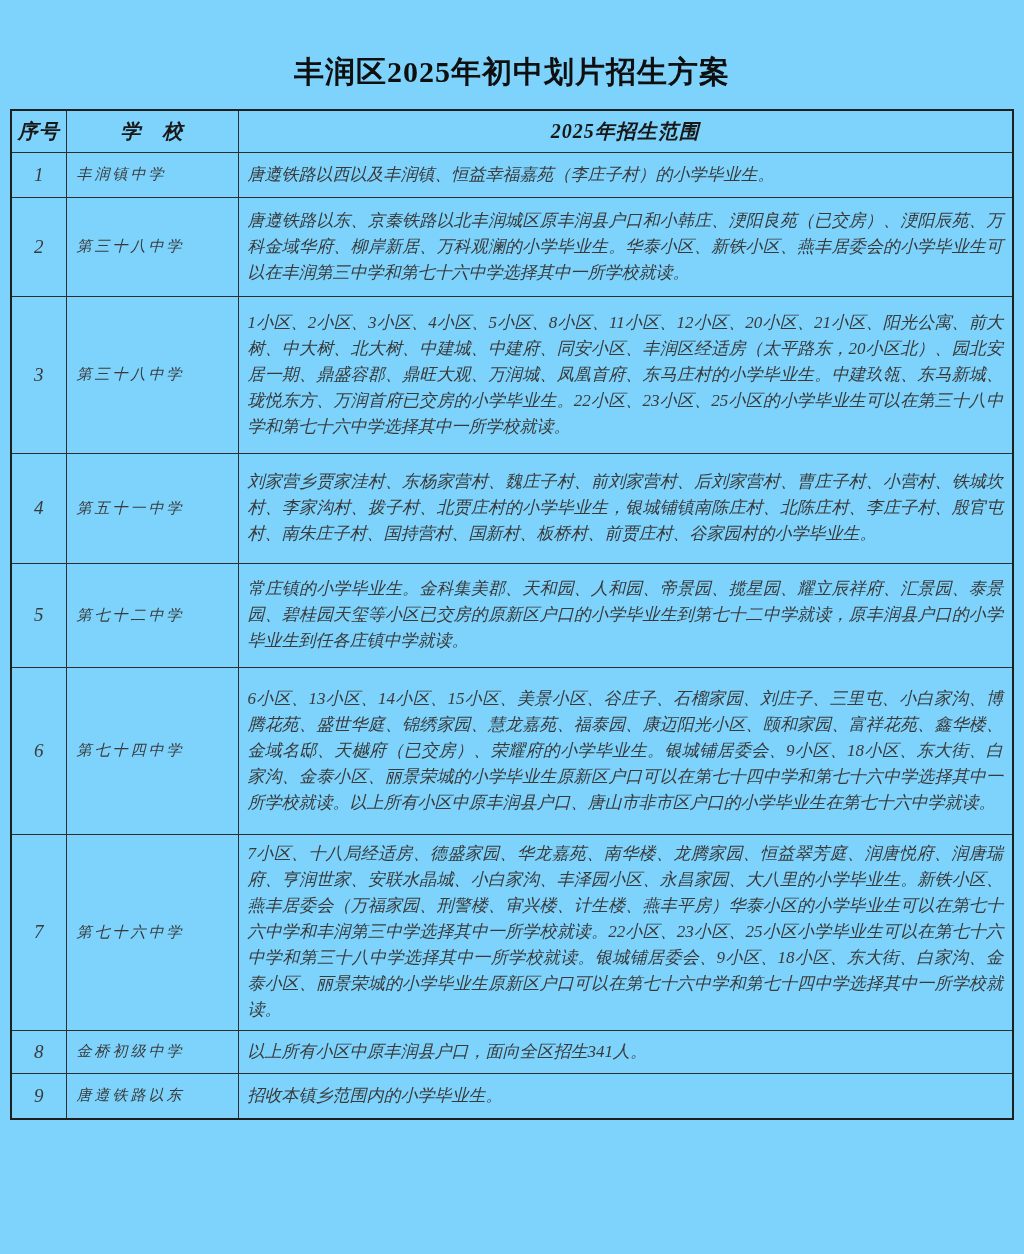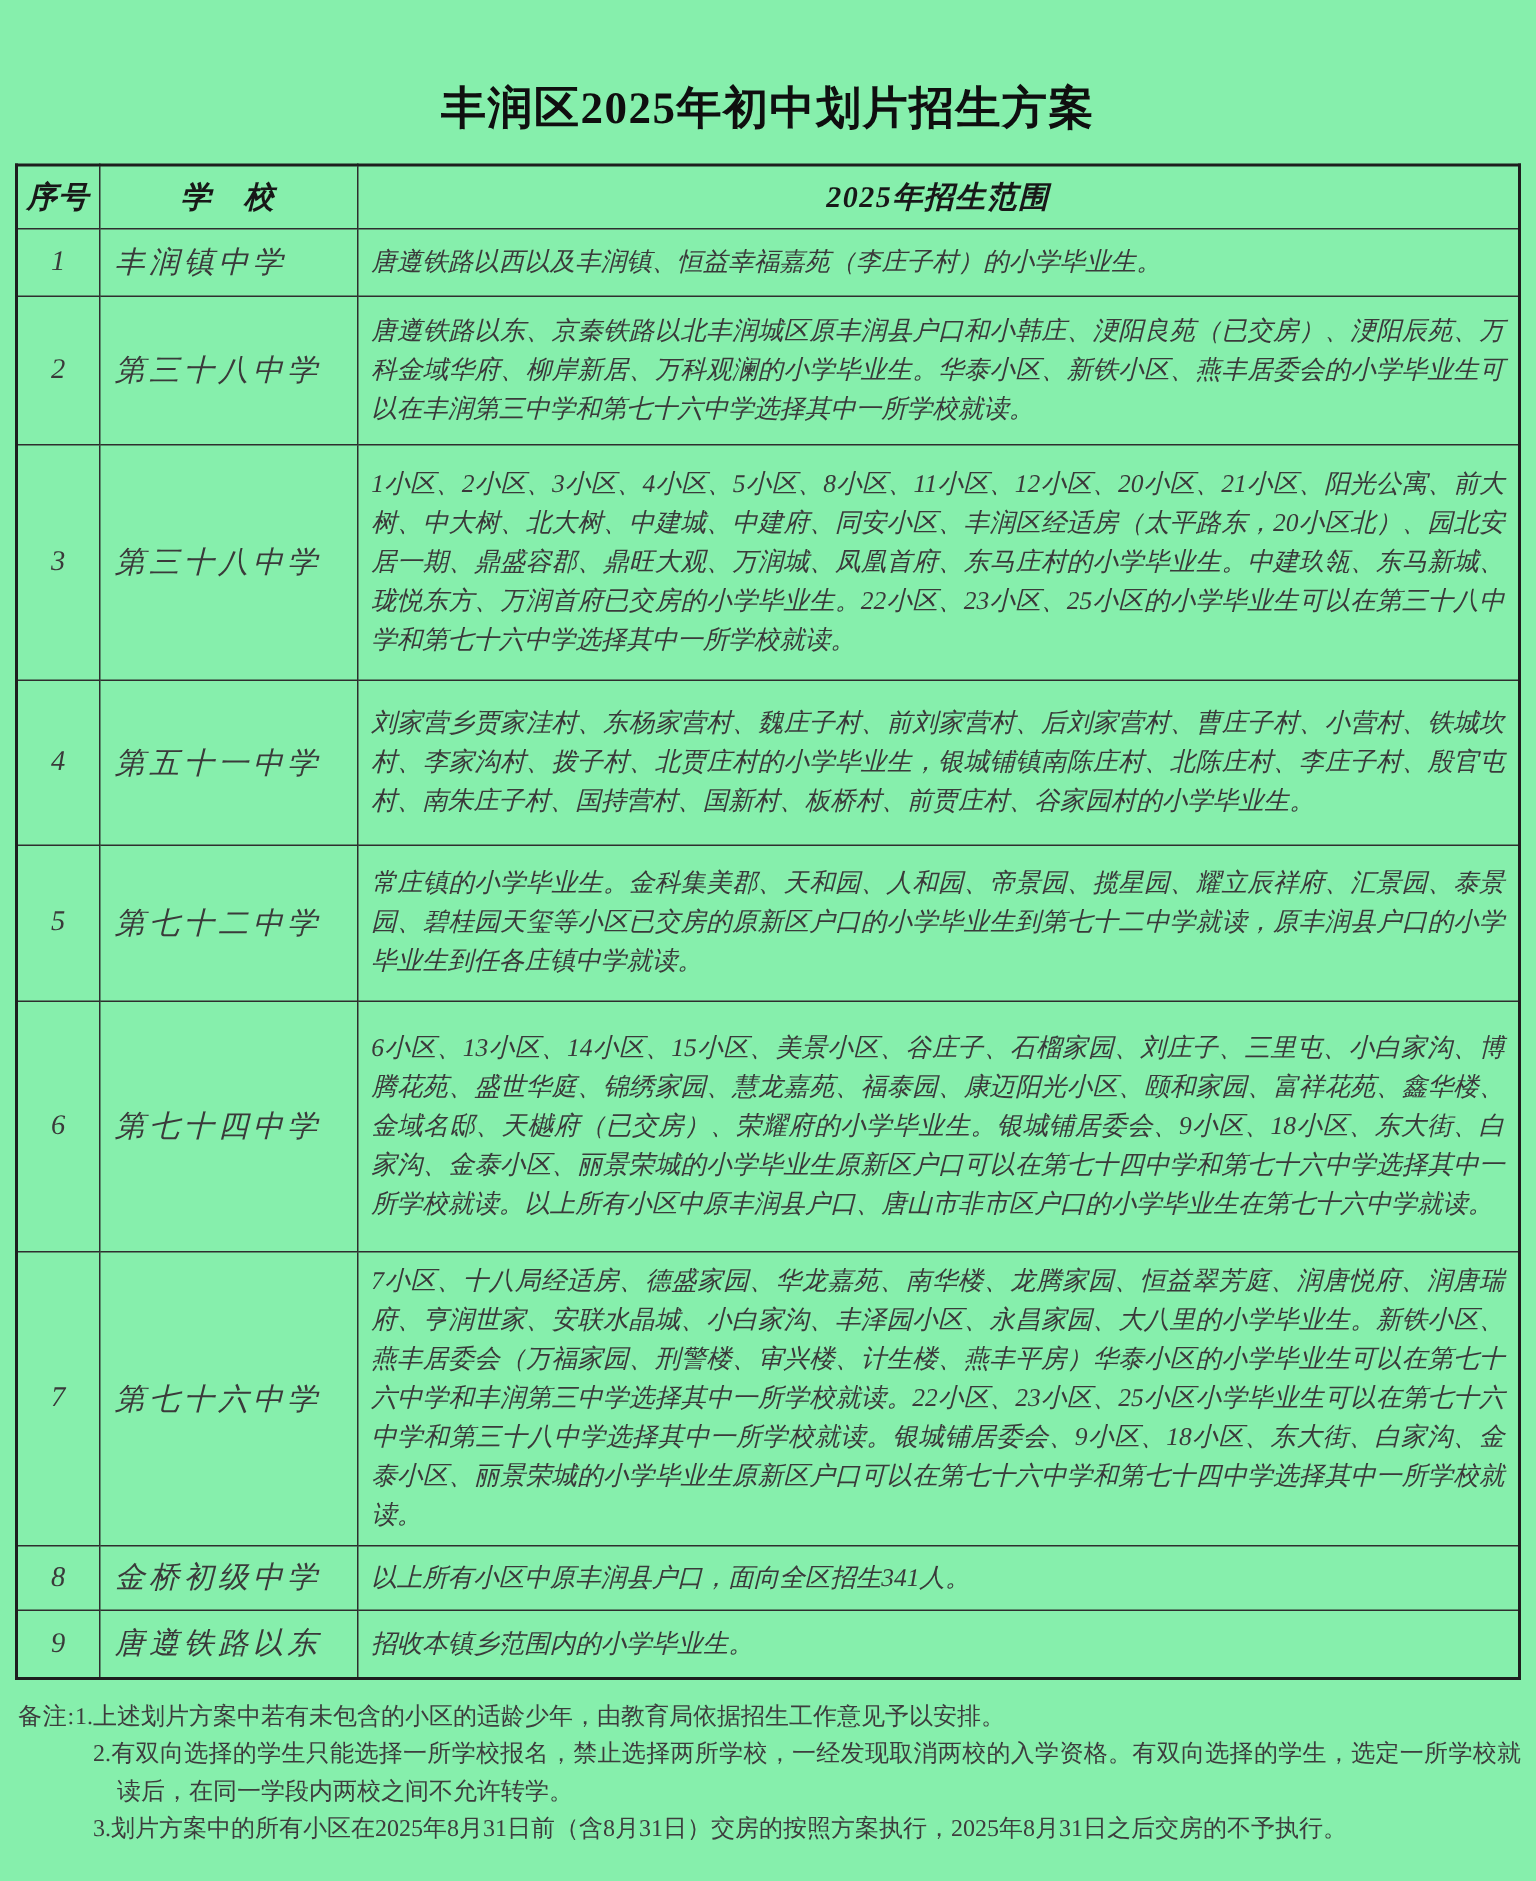--- a/index.html
+++ b/index.html
@@ -4,21 +4,21 @@
 <style>
   html, body {
     margin: 0; padding: 0;
     background: #ffffff;
     font-family: "Liberation Serif", "DejaVu Serif", serif;
   }
   .page {
     position: relative;
     width: 1024px;
     height: 1254px;
-    background: #86efac;
+    background: #7dd3fc;
     overflow: hidden;
     box-sizing: border-box;
     padding-top: 52px;
     color: #3d3d3d;
   }
   .doc-title {
     margin: 0 0 16px 0;
     text-align: center;
     font-size: 30px;
     font-weight: 700;
@@ -48,21 +48,21 @@
     text-align: center;
     height: 42px;
     letter-spacing: 1px;
   }
   td.cell-no {
     text-align: center;
     font-size: 19px;
     color: #3a3a3a;
   }
   td.cell-school {
-    font-size: 20px;
+    font-size: 15px;
     padding: 2px 4px 2px 10px;
     letter-spacing: 3px;
     color: #3a3a3a;
   }
   td.cell-range {
     font-size: 17px;
     line-height: 26px;
     padding: 5px 9px;
     text-align: justify;
     text-justify: inter-ideograph;
@@ -157,21 +157,14 @@
           <td class="cell-range">以上所有小区中原丰润县户口，面向全区招生341人。</td>
         </tr>
         <tr class="row-9">
           <td class="cell-no">9</td>
           <td class="cell-school">唐遵铁路以东</td>
           <td class="cell-range">招收本镇乡范围内的小学毕业生。</td>
         </tr>
       </tbody>
   </table>
 
-  <div class="notes">
-    <div>
-        <div class="note-item first"><span class="notes-label">备注:</span>1.上述划片方案中若有未包含的小区的适龄少年，由教育局依据招生工作意见予以安排。</div>
-        <div class="note-item">2.有双向选择的学生只能选择一所学校报名，禁止选择两所学校，一经发现取消两校的入学资格。有双向选择的学生，选定一所学校就读后，在同一学段内两校之间不允许转学。</div>
-        <div class="note-item">3.划片方案中的所有小区在2025年8月31日前（含8月31日）交房的按照方案执行，2025年8月31日之后交房的不予执行。</div>
-      </div>
-  </div>
 
 </div>
 
 </body></html>

